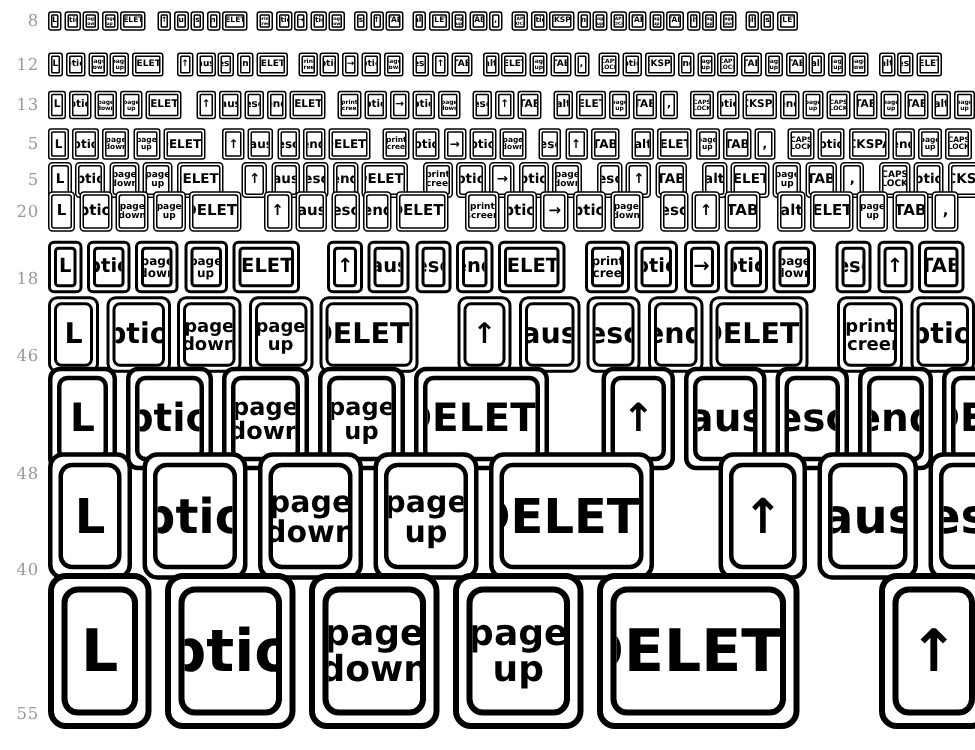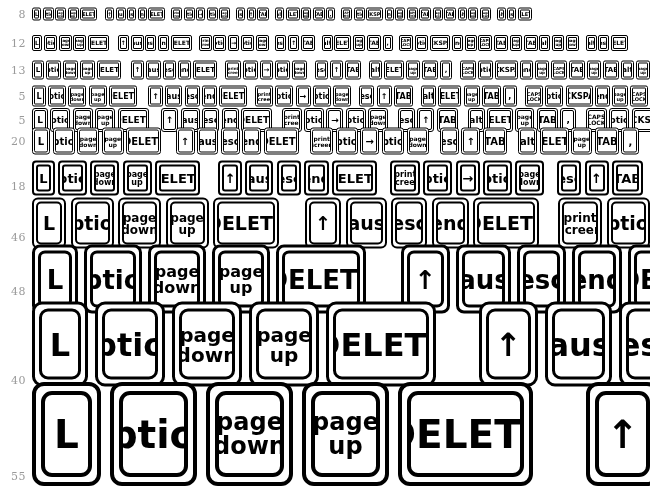--- a/index.html
+++ b/index.html
@@ -79,21 +79,21 @@
 <div id="stage">
   <div id="axis">
       <div class="tick" style="top: 14px;">8</div>
       <div class="tick" style="top: 43px;">12</div>
       <div class="tick" style="top: 70px;">13</div>
       <div class="tick" style="top: 96px;">5</div>
       <div class="tick" style="top: 120px;">5</div>
       <div class="tick" style="top: 141px;">20</div>
       <div class="tick" style="top: 186px;">18</div>
       <div class="tick" style="top: 237px;">46</div>
-      <div class="tick" style="top: 291px;">48</div>
+      <div class="tick" style="top: 316px;">48</div>
       <div class="tick" style="top: 380px;">40</div>
       <div class="tick" style="top: 476px;">55</div>
     </div>
   <div id="rows">
       <div class="row" style="top: 14px; transform: translateY(-50%); font-size: 5px; gap: 1.5px;">
         <span class="key " style="width: 9px; height: 13px; border-radius: 2px; padding: 1px;">
           <span class="cap" style="border-radius: 1px; font-size: 5px;">
             <span class="lbl">
               <i>L</i>
             </span>

